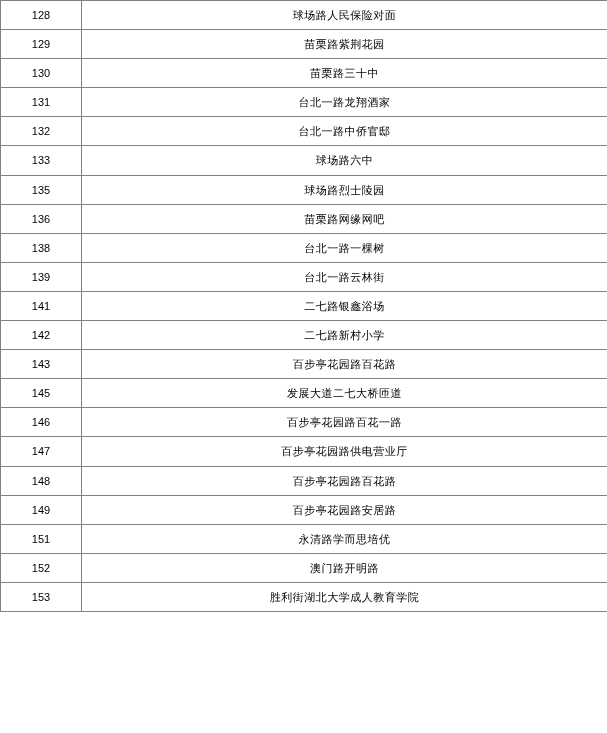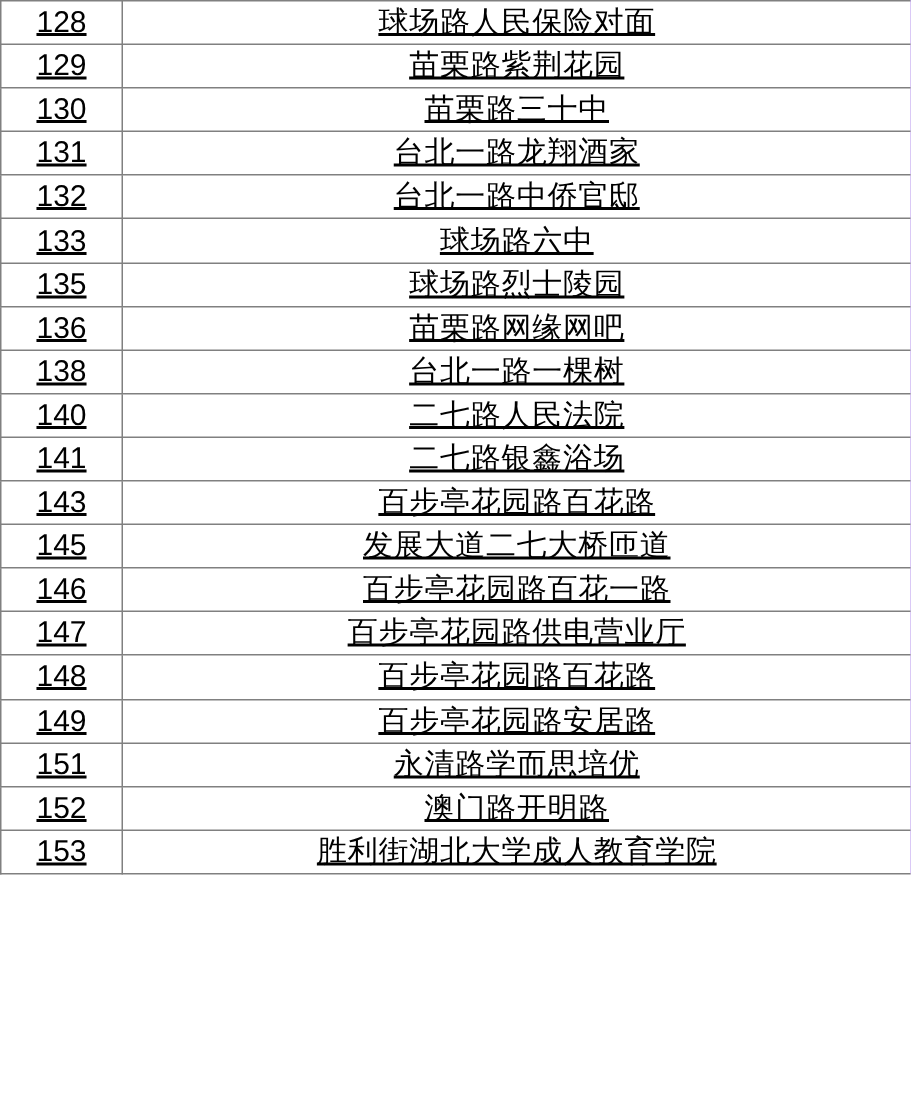--- a/index.html
+++ b/index.html
@@ -20,28 +20,27 @@
   }
   table.grid {
     border-collapse: collapse;
     table-layout: fixed;
     width: 607px;
   }
   table.grid td {
     border: 1px solid #808080;
     height: 28.1px;
     padding: 0;
-    font-size: 20px;
+    font-size: 11px;
     color: #000000;
     text-align: center;
     vertical-align: middle;
     line-height: 1.1;
     white-space: nowrap;
     overflow: hidden;
-    text-decoration: underline;
   }
   td.idx {
     width: 80px;
   }
   td.name {
     width: 525px;
     letter-spacing: 0.5px;
   }
   
   table.grid tr td:first-child {
@@ -87,26 +86,30 @@
       </tr>
       <tr>
         <td class="idx">136</td>
         <td class="name">苗栗路网缘网吧</td>
       </tr>
       <tr>
         <td class="idx">138</td>
         <td class="name">台北一路一棵树</td>
       </tr>
       <tr>
-        <td class="idx">140</td>
-        <td class="name">二七路人民法院</td>
+        <td class="idx">139</td>
+        <td class="name">台北一路云林街</td>
       </tr>
       <tr>
         <td class="idx">141</td>
         <td class="name">二七路银鑫浴场</td>
+      </tr>
+      <tr>
+        <td class="idx">142</td>
+        <td class="name">二七路新村小学</td>
       </tr>
       <tr>
         <td class="idx">143</td>
         <td class="name">百步亭花园路百花路</td>
       </tr>
       <tr>
         <td class="idx">145</td>
         <td class="name">发展大道二七大桥匝道</td>
       </tr>
       <tr>

